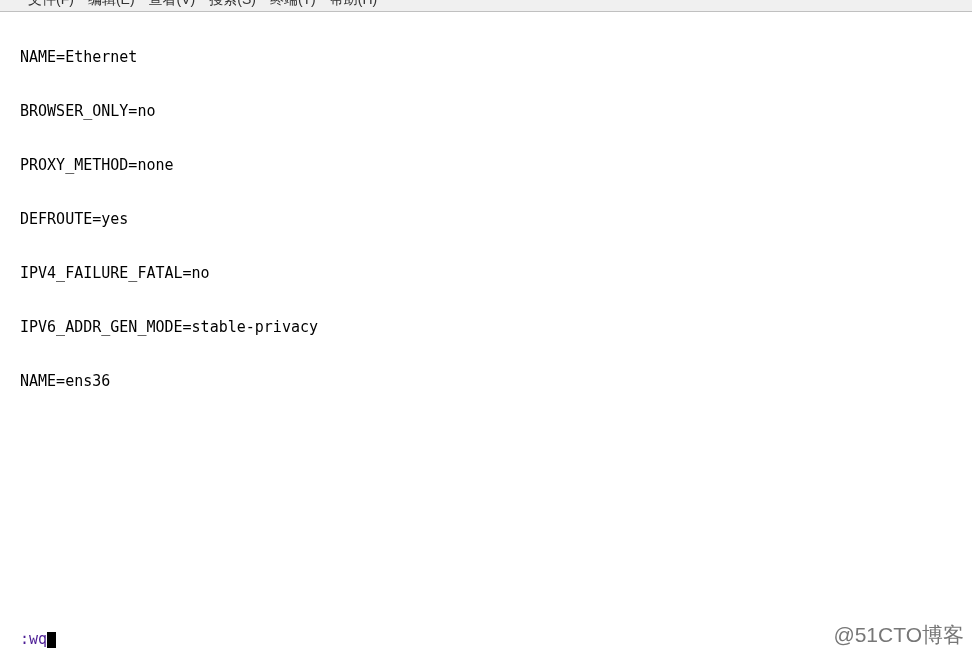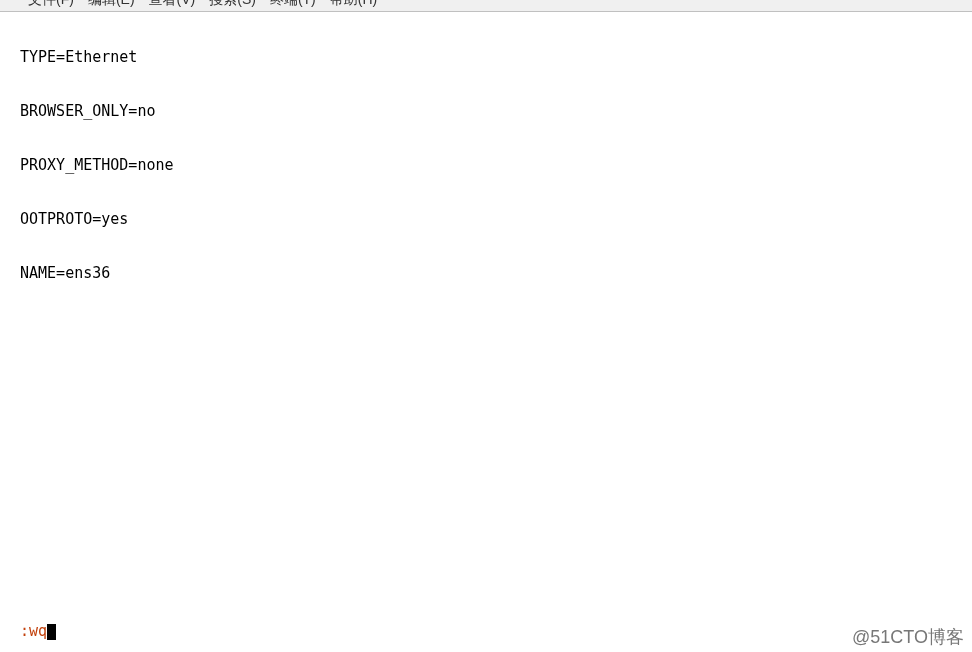--- a/index.html
+++ b/index.html
@@ -48,57 +48,59 @@
     .config-line {
       color: #000;
     }
     .cmdline {
       position: absolute;
       bottom: 0;
       left: 20px;
       right: 0;
       font-family: "DejaVu Sans Mono", "Consolas", monospace;
       font-size: 15px;
-      color: #c2410c;
+      color: #4c1d95;
       background: #fff;
-      padding-bottom: 12px;
+      padding-bottom: 4px;
     }
     .cursor {
       display: inline-block;
       width: 9px;
       height: 16px;
       background: #000;
       vertical-align: text-bottom;
     }
     .watermark {
       position: absolute;
       bottom: 3px;
       right: 8px;
       font-family: "SimSun", "宋体", sans-serif;
-      font-size: 18px;
+      font-size: 21px;
       color: #777;
     }
   </style>
 </head>
 <body>
 
 <div class="menubar">
   <span class="menu-item">文件(F)</span>
   <span class="menu-item">编辑(E)</span>
   <span class="menu-item">查看(V)</span>
   <span class="menu-item">搜索(S)</span>
   <span class="menu-item">终端(T)</span>
   <span class="menu-item">帮助(H)</span>
 </div>
 
 <div class="editor">
-  <div class="config-line">TYPE=Ethernet</div>
+  <div class="config-line">NAME=Ethernet</div>
   <div class="config-line">BROWSER_ONLY=no</div>
   <div class="config-line">PROXY_METHOD=none</div>
-  <div class="config-line">OOTPROTO=yes</div>
+  <div class="config-line">DEFROUTE=yes</div>
+  <div class="config-line">IPV4_FAILURE_FATAL=no</div>
+  <div class="config-line">IPV6_ADDR_GEN_MODE=stable-privacy</div>
   <div class="config-line">NAME=ens36</div>
   
   
   
   
   
   
   
   
   

